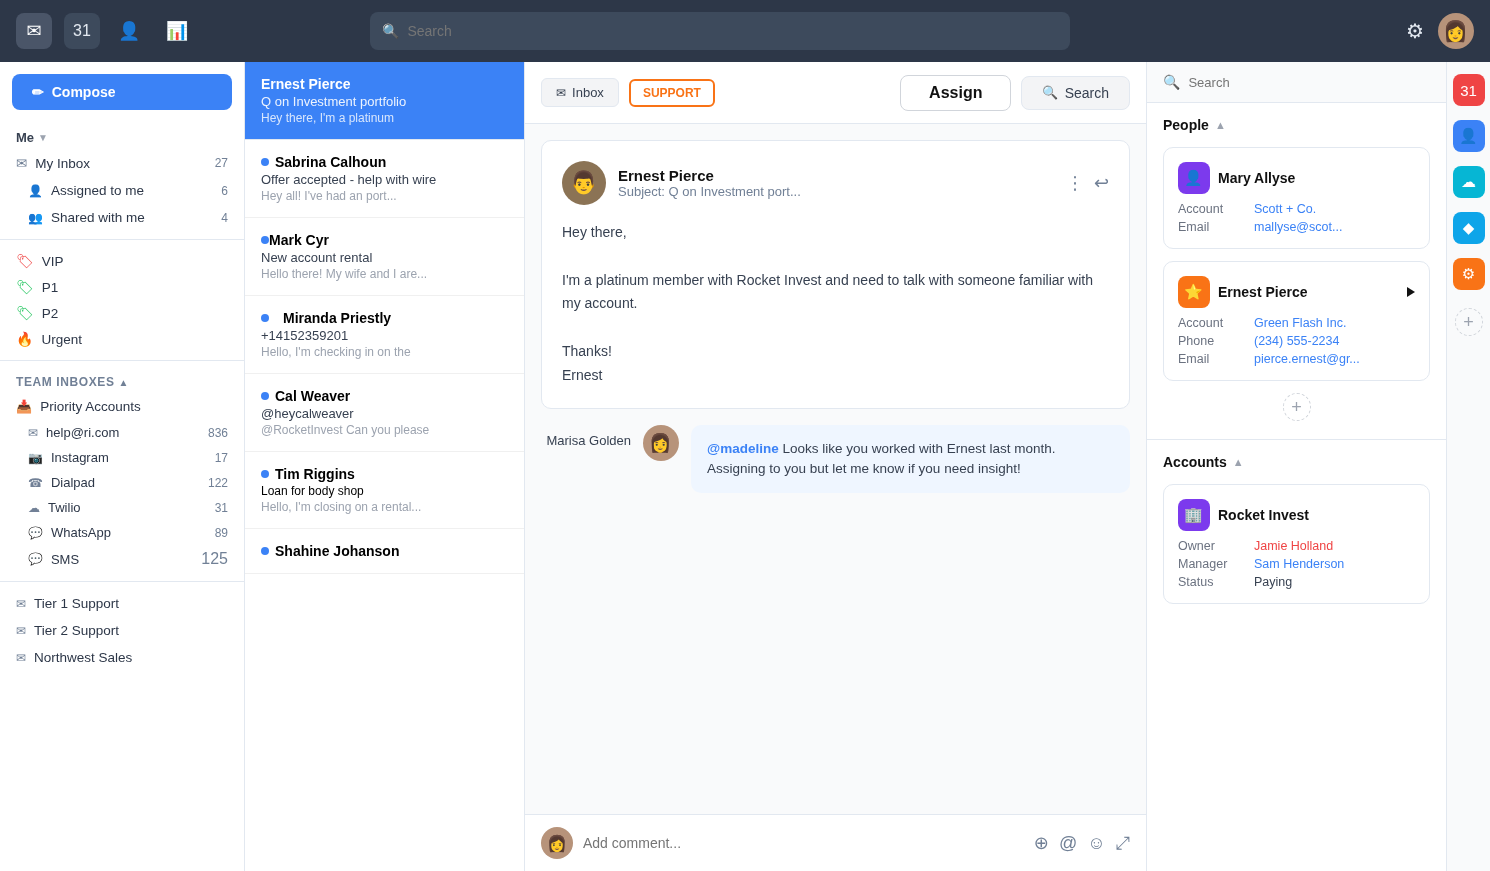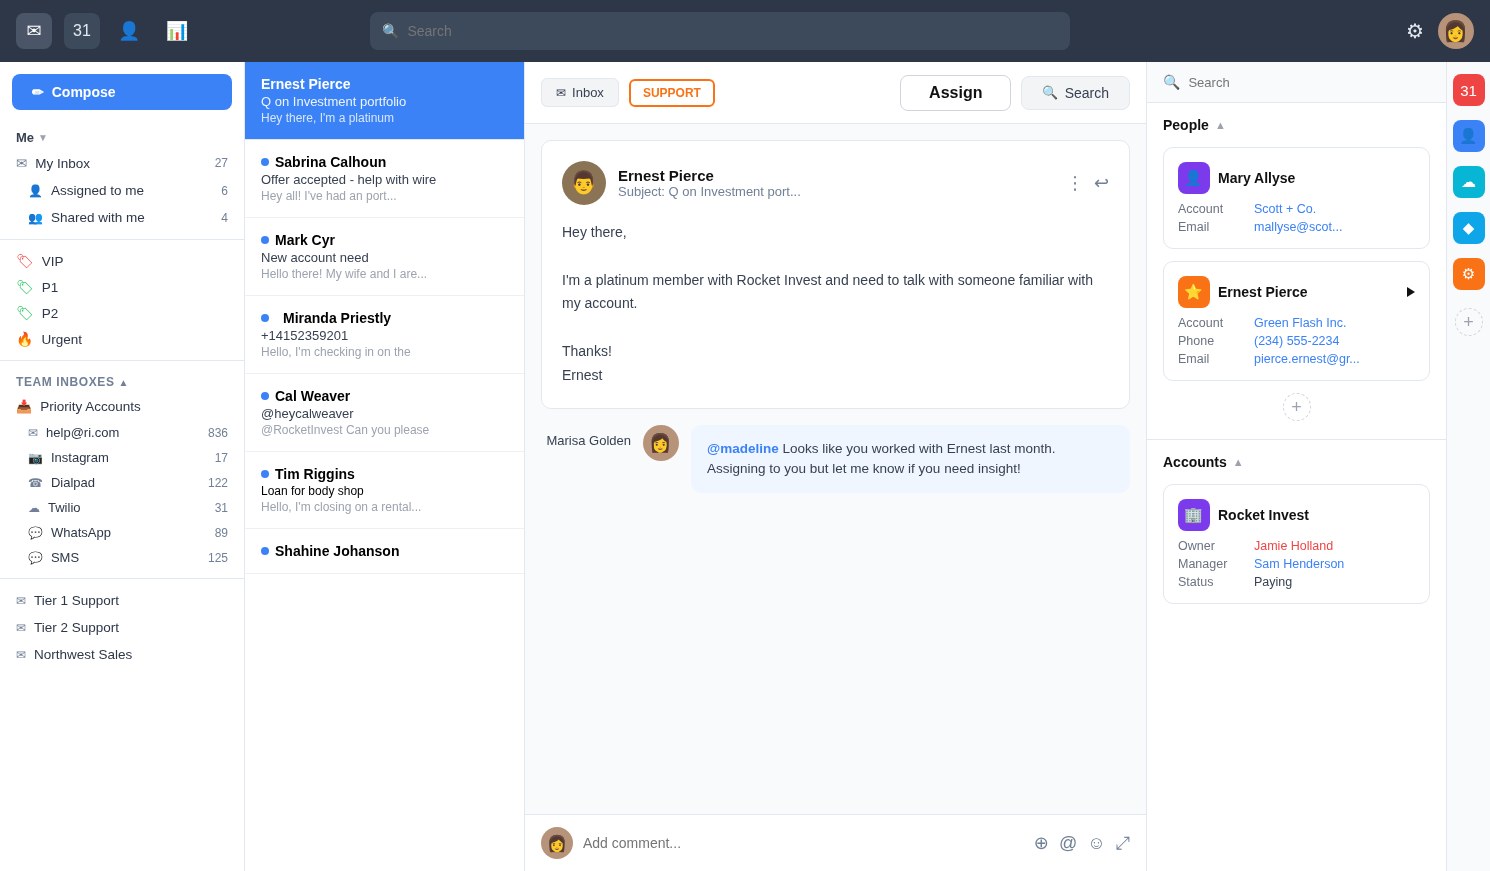--- a/index.html
+++ b/index.html
@@ -113,21 +113,21 @@
       <span style="margin-left:auto;font-size:12px;color:#718096;">31</span>
     </div>
     <div style="display:flex;align-items:center;padding:5px 16px 5px 28px;cursor:pointer;font-size:13px;color:#2d3748;gap:8px;">
       <span style="color:#718096;font-size:12px;">💬</span>
       <span>WhatsApp</span>
       <span style="margin-left:auto;font-size:12px;color:#718096;">89</span>
     </div>
     <div style="display:flex;align-items:center;padding:5px 16px 5px 28px;cursor:pointer;font-size:13px;color:#2d3748;gap:8px;">
       <span style="color:#718096;font-size:12px;">💬</span>
       <span>SMS</span>
-      <span style="margin-left:auto;font-size:12px;color:#718096;">125</span>
+      <span style="margin-left:auto;font-size:16px;color:#718096;">125</span>
     </div>
 
     <div style="height:1px;background:#e2e8f0;margin:8px 0;"></div>
 
     <div style="display:flex;align-items:center;padding:6px 16px;cursor:pointer;font-size:13.5px;color:#2d3748;gap:8px;">
       <span style="color:#718096;font-size:12px;">✉</span>
       <span>Tier 1 Support</span>
     </div>
     <div style="display:flex;align-items:center;padding:6px 16px;cursor:pointer;font-size:13.5px;color:#2d3748;gap:8px;">
       <span style="color:#718096;font-size:12px;">✉</span>
@@ -152,25 +152,25 @@
     <div style="padding:14px 16px;cursor:pointer;border-bottom:1px solid #f0f0f0;">
       <div style="font-weight:600;font-size:14px;display:flex;align-items:center;gap:6px;">
         <span style="width:8px;height:8px;border-radius:50%;background:#3b82f6;flex-shrink:0;display:inline-block;"></span>
         <span>Sabrina Calhoun</span>
       </div>
       <div style="font-size:13px;margin-top:2px;color:#374151;">Offer accepted - help with wire</div>
       <div style="font-size:12px;margin-top:2px;color:#9ca3af;white-space:nowrap;overflow:hidden;text-overflow:ellipsis;">Hey all! I've had an port...</div>
     </div>
 
     <div style="padding:14px 16px;cursor:pointer;border-bottom:1px solid #f0f0f0;">
-      <div style="font-weight:600;font-size:14px;display:flex;align-items:center;gap:6px;">
+      <div style="font-weight:600;font-size:14px;display:flex;align-items:center;">
         <span style="width:8px;height:8px;border-radius:50%;background:#3b82f6;flex-shrink:0;display:inline-block;"></span>
         <span>Mark Cyr</span>
       </div>
-      <div style="font-size:13px;margin-top:2px;color:#374151;">New account need</div>
+      <div style="font-size:13px;margin-top:2px;color:#374151;">New account rental</div>
       <div style="font-size:12px;margin-top:2px;color:#9ca3af;white-space:nowrap;overflow:hidden;text-overflow:ellipsis;">Hello there! My wife and I are...</div>
     </div>
 
     <div style="padding:14px 16px;cursor:pointer;border-bottom:1px solid #f0f0f0;">
       <div style="font-weight:600;font-size:14px;display:flex;align-items:center;gap:14px;">
         <span style="width:8px;height:8px;border-radius:50%;background:#3b82f6;flex-shrink:0;display:inline-block;"></span>
         <span>Miranda Priestly</span>
       </div>
       <div style="font-size:13px;margin-top:2px;color:#374151;">+14152359201</div>
       <div style="font-size:12px;margin-top:2px;color:#9ca3af;white-space:nowrap;overflow:hidden;text-overflow:ellipsis;">Hello, I'm checking in on the</div>

